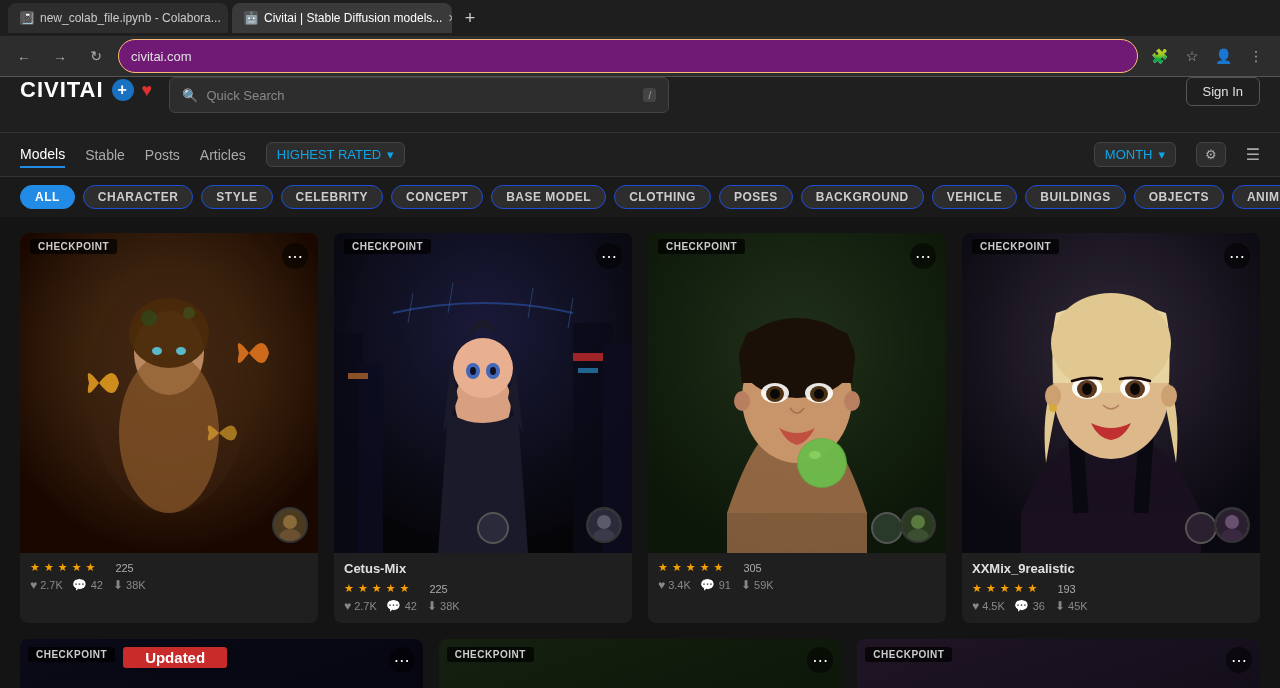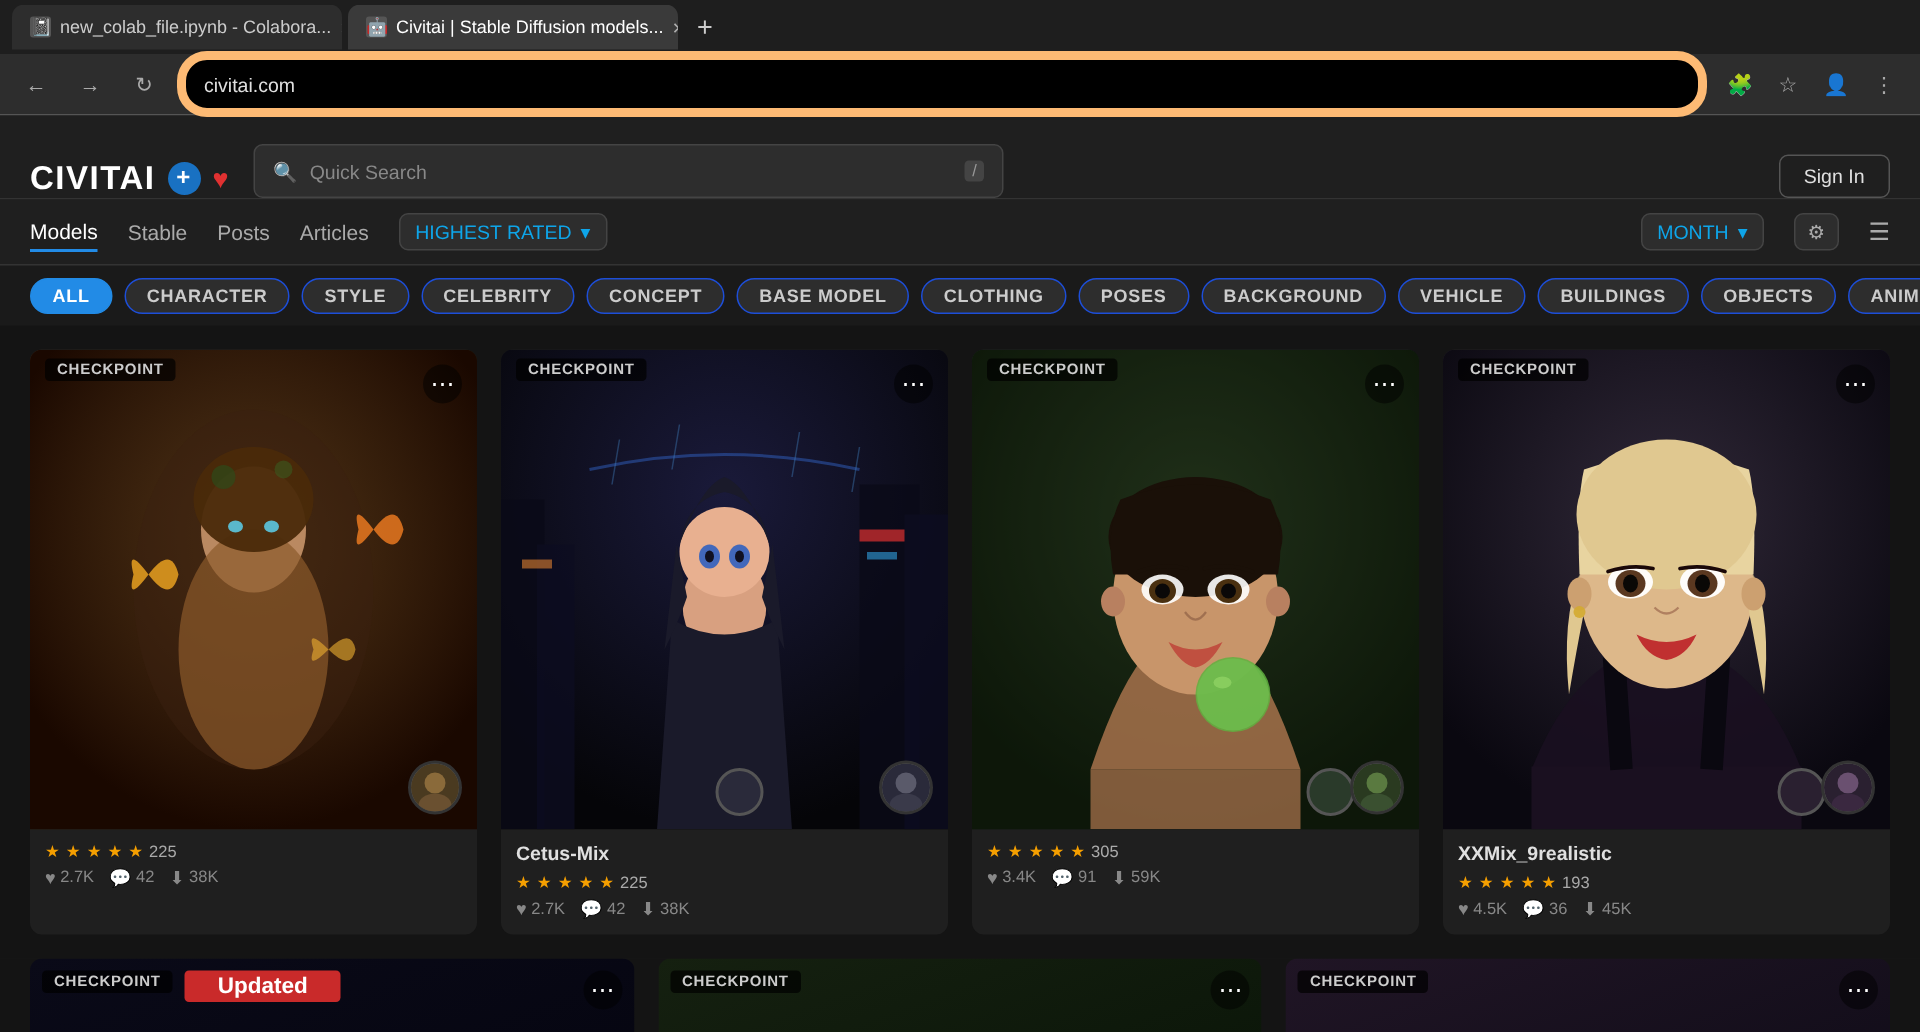--- a/index.html
+++ b/index.html
@@ -83,22 +83,22 @@
       display: flex;
       align-items: center;
       justify-content: center;
       border-radius: 50%;
       cursor: pointer;
       color: #aaa;
       font-size: 14px;
     }
     .address-bar {
       flex: 1;
-      background: #000000;
-      border: 6px solid #fdba74;
+      background: #701a75;
+      border: 1px solid #fdba74;
       border-radius: 20px;
       height: 30px;
       display: flex;
       align-items: center;
       padding: 16px 12px;
       font-size: 13px;
       color: #e0e0e0;
     }
     .nav-icons {
       display: flex;
@@ -115,21 +115,21 @@
       cursor: pointer;
       color: #aaa;
       font-size: 14px;
     }
 
     
     .site-header {
       background: #1f1f1f;
       border-bottom: 1px solid #333;
       display: flex;
-      align-items: flex-end;
+      align-items: flex-start;
       padding: 0 20px;
       height: 56px;
       gap: 16px;
     }
     .logo {
       display: flex;
       align-items: center;
       gap: 8px;
       font-size: 22px;
       font-weight: 900;
@@ -360,21 +360,21 @@
     }
     .card-stars {
       display: flex;
       align-items: center;
       gap: 4px;
       font-size: 11px;
       color: #f59f00;
     }
     .card-stars .count {
       color: #aaa;
-      margin-left: 0;
+      margin-left: 16px;
     }
     .card-stats {
       display: flex;
       align-items: center;
       gap: 10px;
       margin-top: 4px;
       font-size: 11px;
       color: #888;
     }
     .stat-item {

